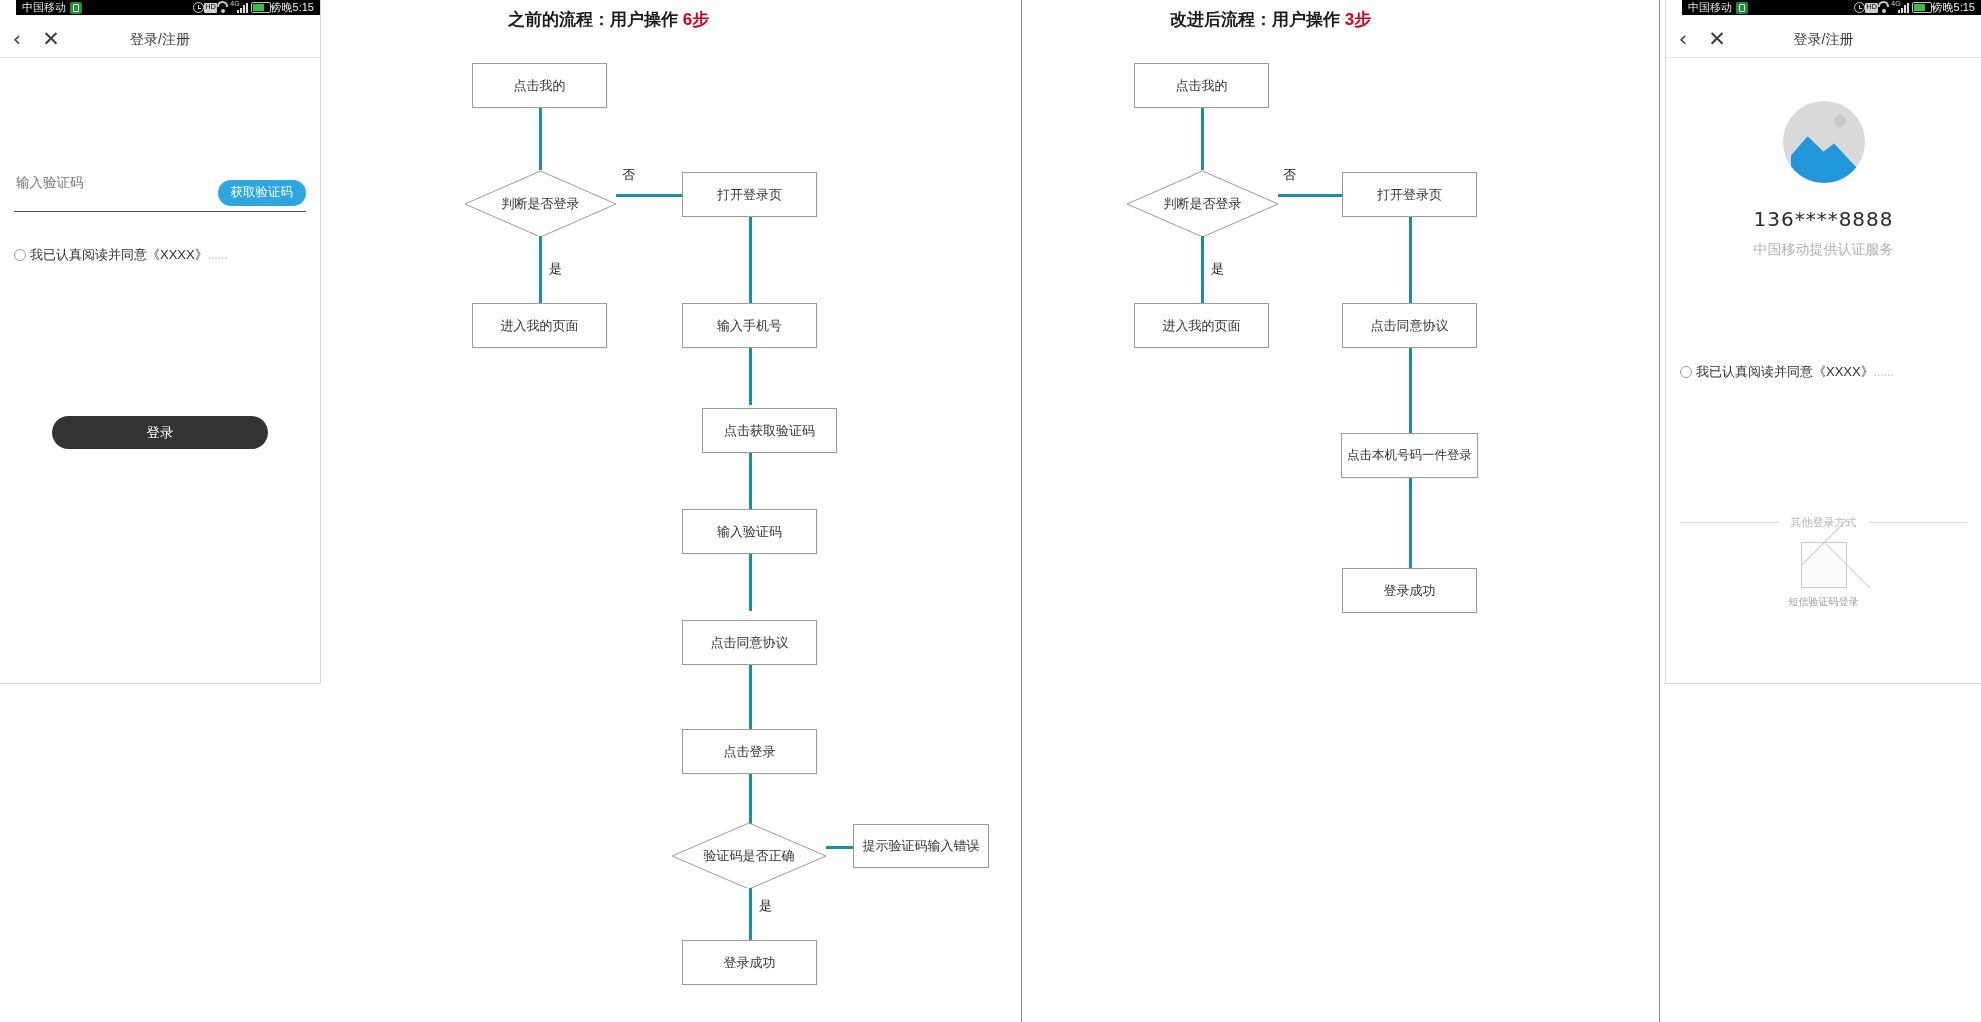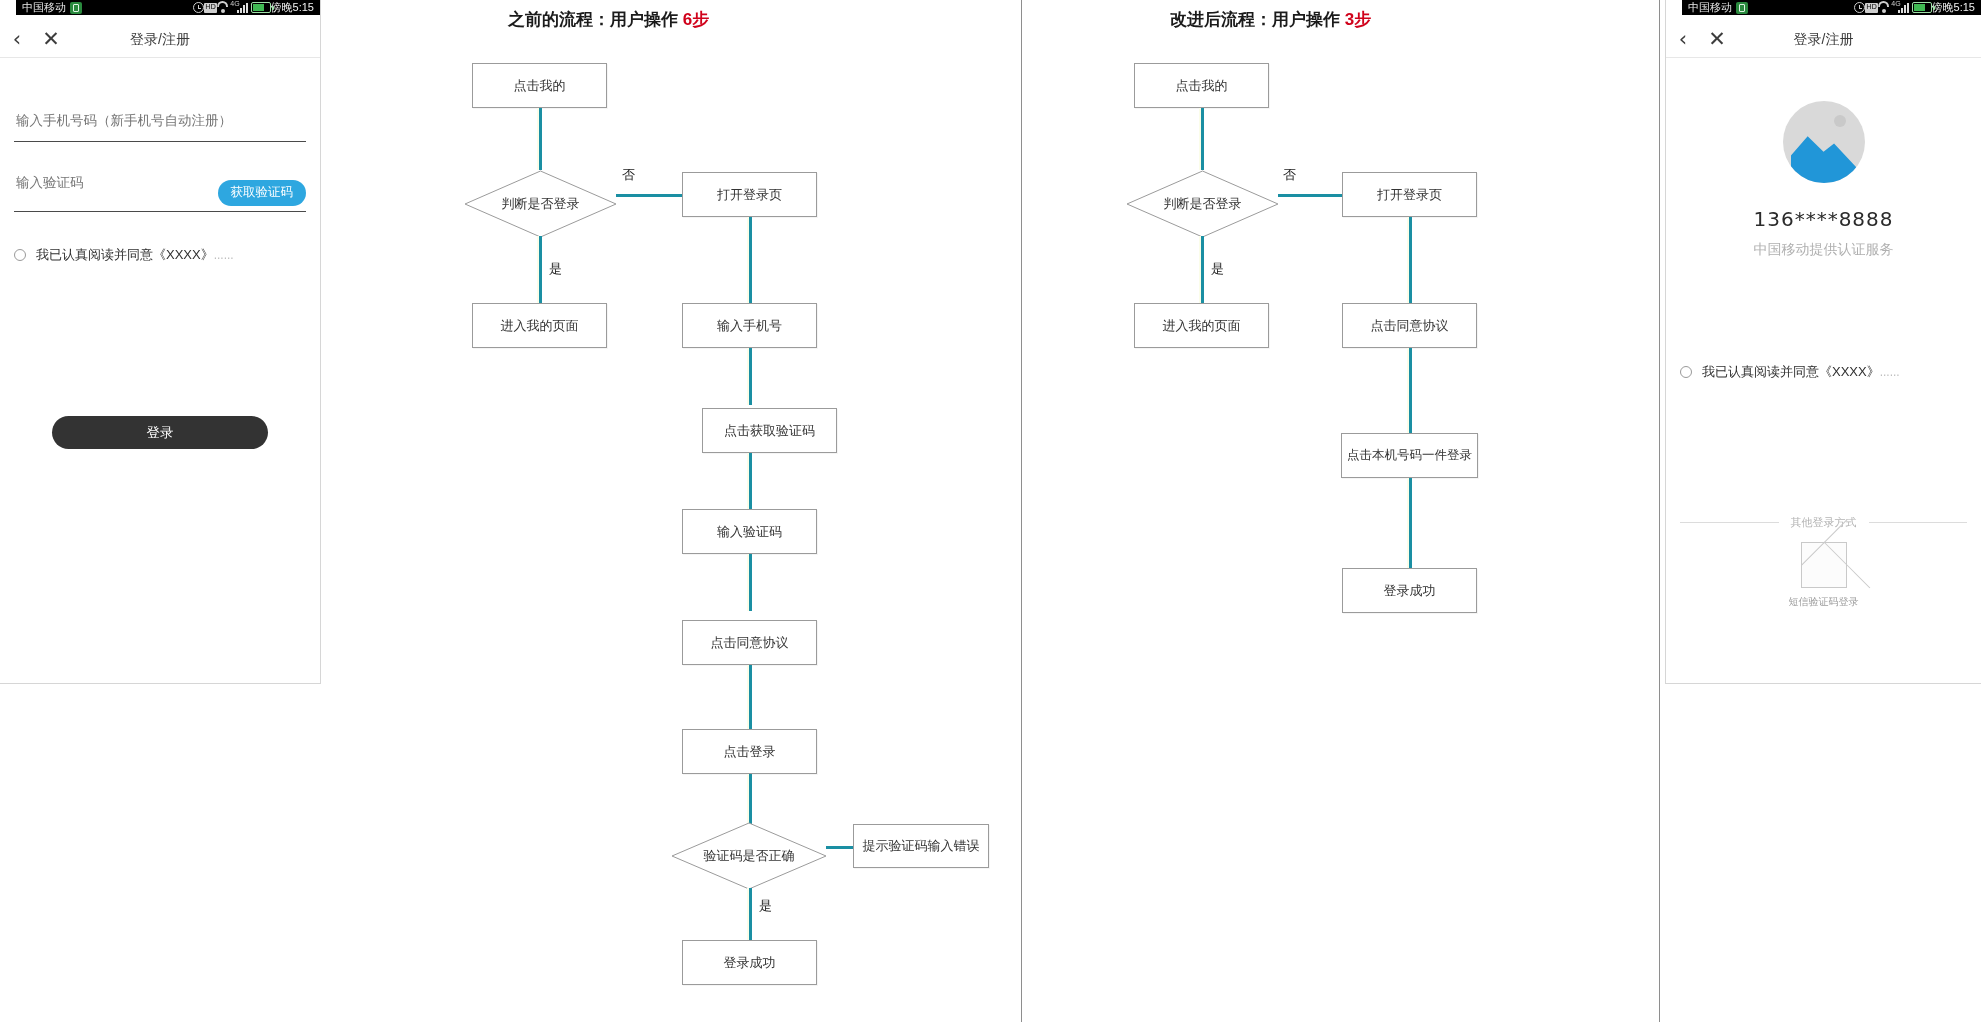--- a/index.html
+++ b/index.html
@@ -62,21 +62,21 @@
   
   .p1-body{position:absolute;left:0;right:0;top:59px;bottom:0;background:#fff;}
   .field{position:absolute;left:14px;right:14px;}
   .field .f-line{position:absolute;left:0;right:0;bottom:0;height:1px;background:#4a4a4a;}
   .f-input{font-size:13.5px;color:#b9b9b9;padding-bottom:7px;display:block;background:transparent;border:0;outline:none;width:100%;
      font-family:"Liberation Sans",sans-serif;}
   .code-btn{
     position:absolute;right:0;bottom:6px;background:#2ea7e0;color:#fff;font-size:12.5px;
     border-radius:14px;padding:4px 13px 5px;cursor:pointer;white-space:nowrap;
   }
-  .agree-row{position:absolute;left:14px;right:14px;display:flex;align-items:center;gap:10px;}
+  .agree-row{position:absolute;left:14px;right:14px;display:flex;align-items:center;gap:4px;}
   .radio{width:12px;height:12px;border:1px solid #9a9a9a;border-radius:50%;flex:0 0 auto;cursor:pointer;box-sizing:border-box;}
   .agree-txt{font-size:13px;color:#2f2f2f;}
   .agree-txt .dots{color:#bdbdbd;font-size:12px;}
   .primary-btn{
     position:absolute;background:#333333;color:#fff;border-radius:22px;
     display:flex;align-items:center;justify-content:center;font-size:13.5px;cursor:pointer;
   }
 
   
   .p2-body{position:absolute;left:0;right:0;top:59px;bottom:0;background:#fff;}
@@ -148,24 +148,20 @@
     </div>
 
     <div class="navbar">
       <div class="nav-back">‹</div>
       <div class="nav-close">✕</div>
       <div class="nav-title">登录/注册</div>
     </div>
 
     <div class="p1-body">
 
-      <div class="field" style="top:53px;height:30px;">
-        <input class="f-input" readonly="" placeholder="输入手机号码（新手机号自动注册）" style="">
-        <div class="f-line"></div>
-      </div>
 
       <div class="field" style="top:115px;height:38px;">
         <input class="f-input" readonly="" placeholder="输入验证码" style="">
         <div class="code-btn">获取验证码</div>
         <div class="f-line"></div>
       </div>
 
       <div class="agree-row" style="top:187px;">
         <span class="radio"></span>
         <span class="agree-txt">

